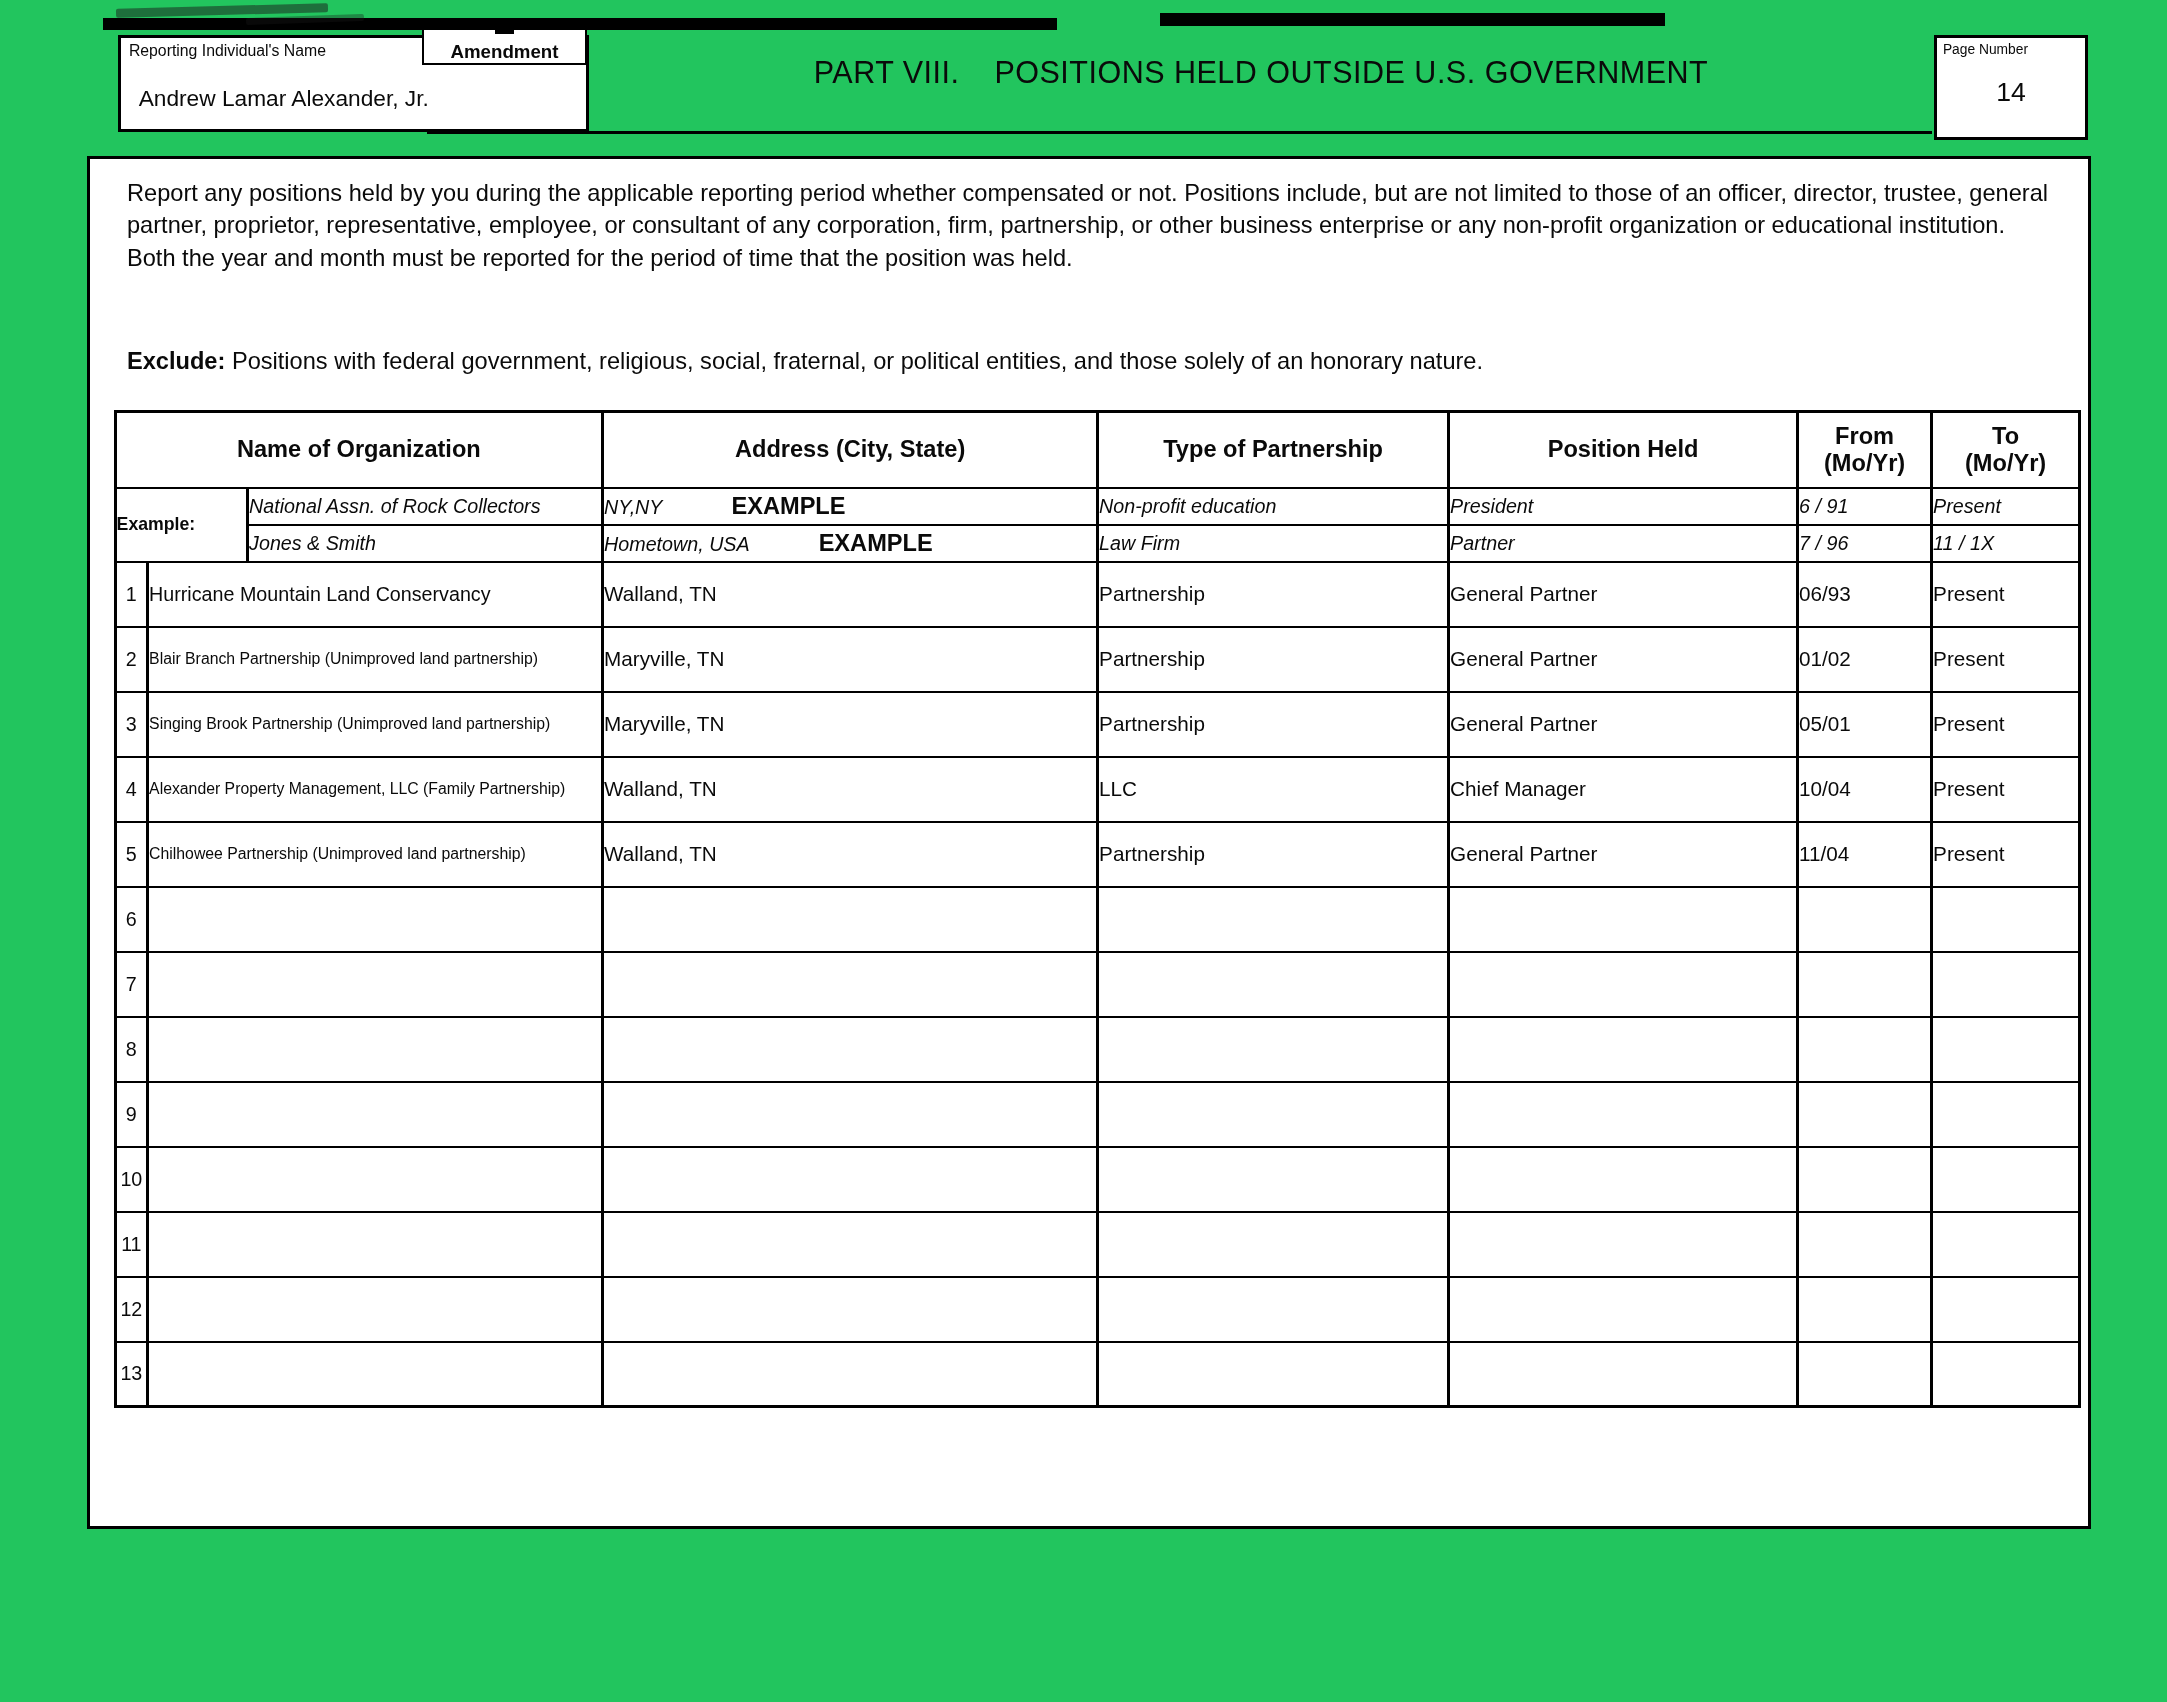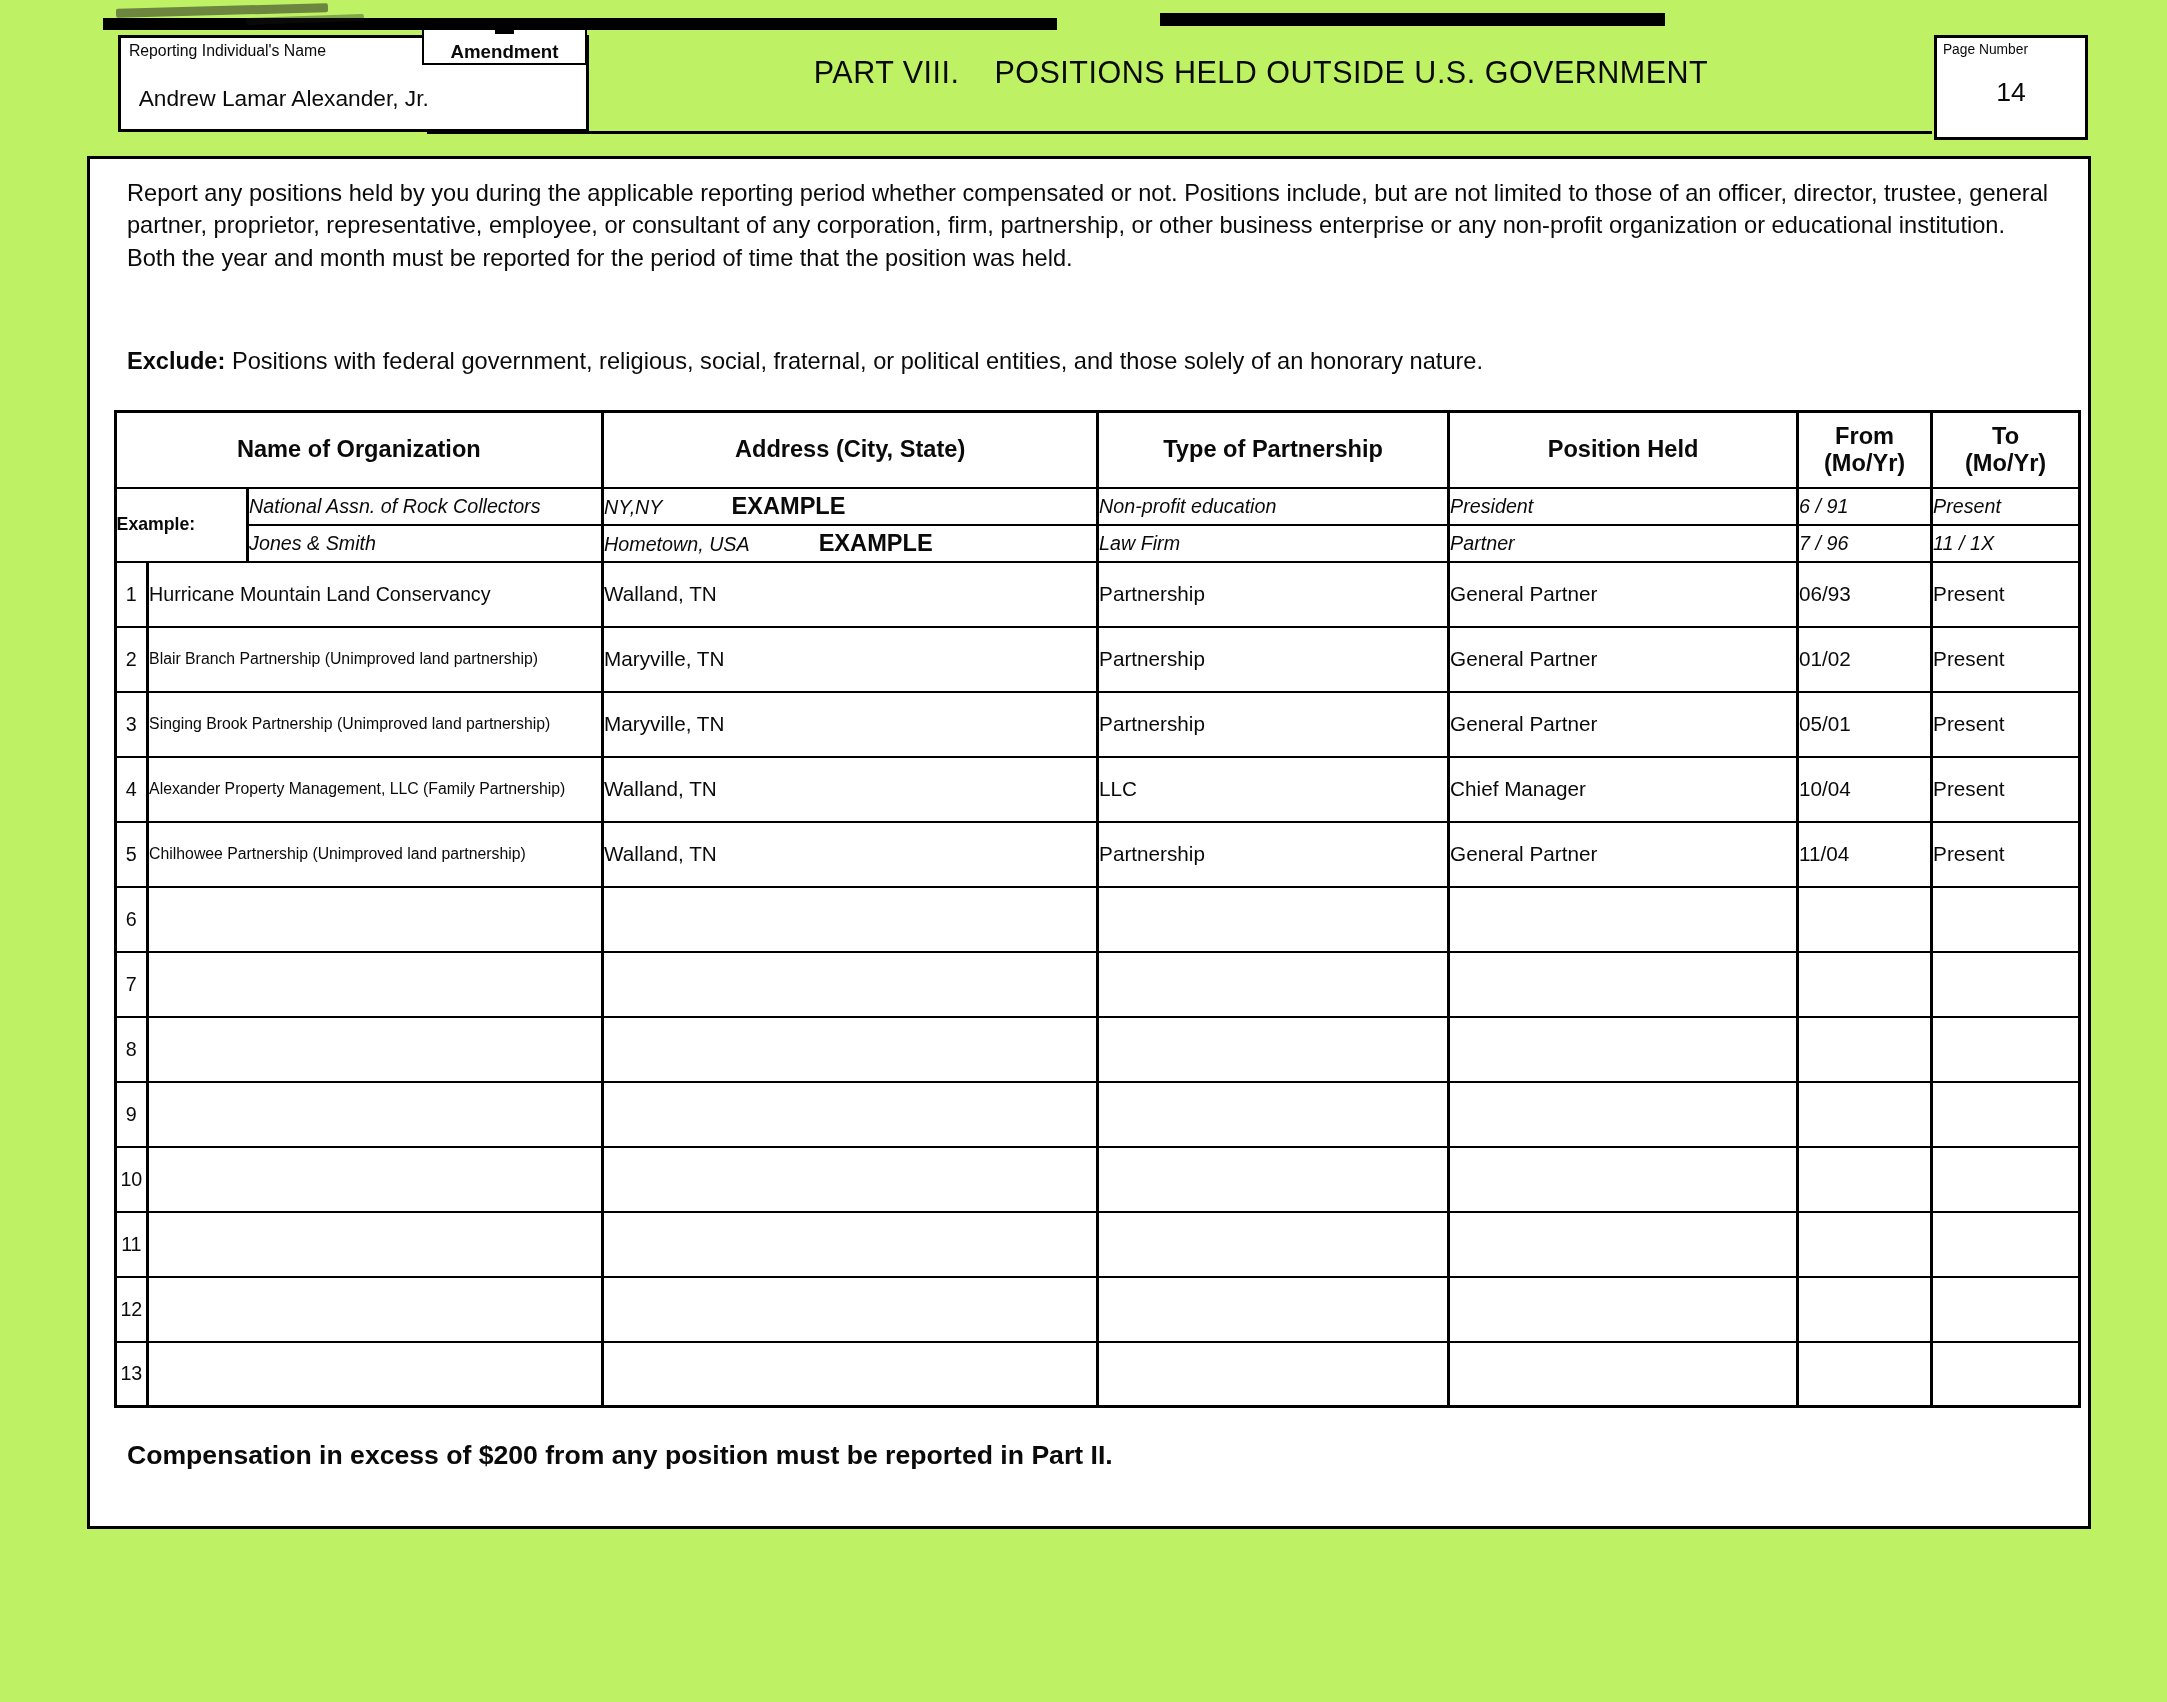--- a/index.html
+++ b/index.html
@@ -1,17 +1,17 @@
 <!DOCTYPE html>
 <html><head>
 <meta charset="utf-8">
 <style>
   html,body{margin:0;padding:0;background:#d9d9d9;}
   .sheet{
-    position:relative;width:2167px;height:1702px;background:#bef264;
+    position:relative;width:2167px;height:1702px;background:#22c55e;
     font-family:"Liberation Sans","DejaVu Sans",sans-serif;color:#0a0a0a;
     overflow:hidden;
   }
   
   .bar{position:absolute;background:#000;}
   .bar-left{left:103px;top:17.7px;width:954px;height:12.8px;}
   .bar-right{left:1160px;top:12.8px;width:505px;height:12.8px;}
   .noise{position:absolute;background:#1a1a1a;opacity:.5;border-radius:2px;}
   .n1{left:116px;top:5.9px;width:212px;height:8.9px;transform:rotate(-1.5deg);}
   .n2{left:246px;top:15.8px;width:118px;height:6.9px;transform:rotate(-2deg);opacity:.35;}
@@ -264,17 +264,16 @@
             <td class="org" colspan="2"></td>
             <td class="entry"></td>
             <td class="entry"></td>
             <td class="entry"></td>
             <td class="entry date"></td>
             <td class="entry date"></td>
           </tr>
         </tbody>
     </table>
 
-    <div class="footer-note">Compensation in excess of $200 from any position must be reported in Part II.</div>
 
   </div>
 </div>
 
 
 </body></html>

